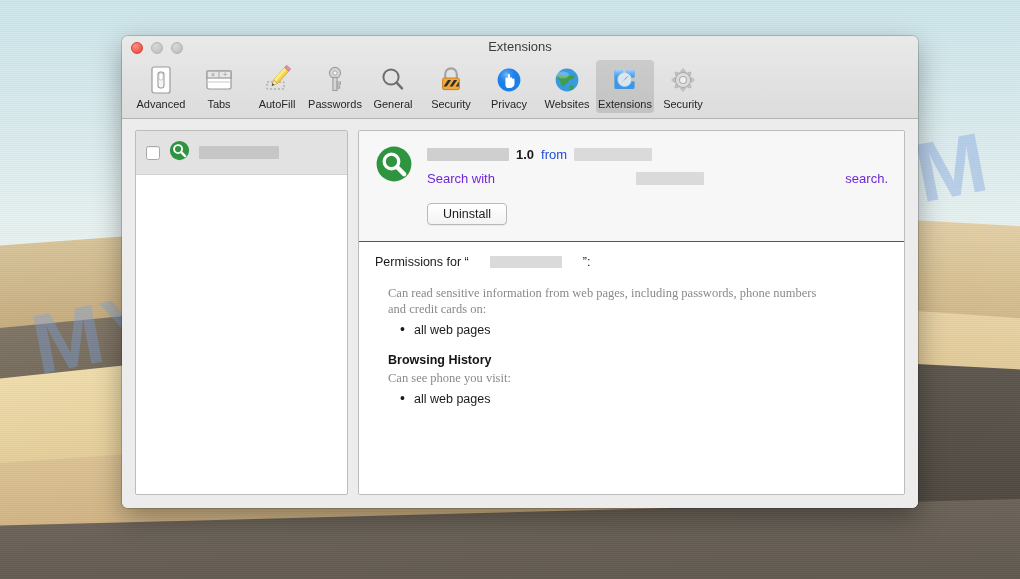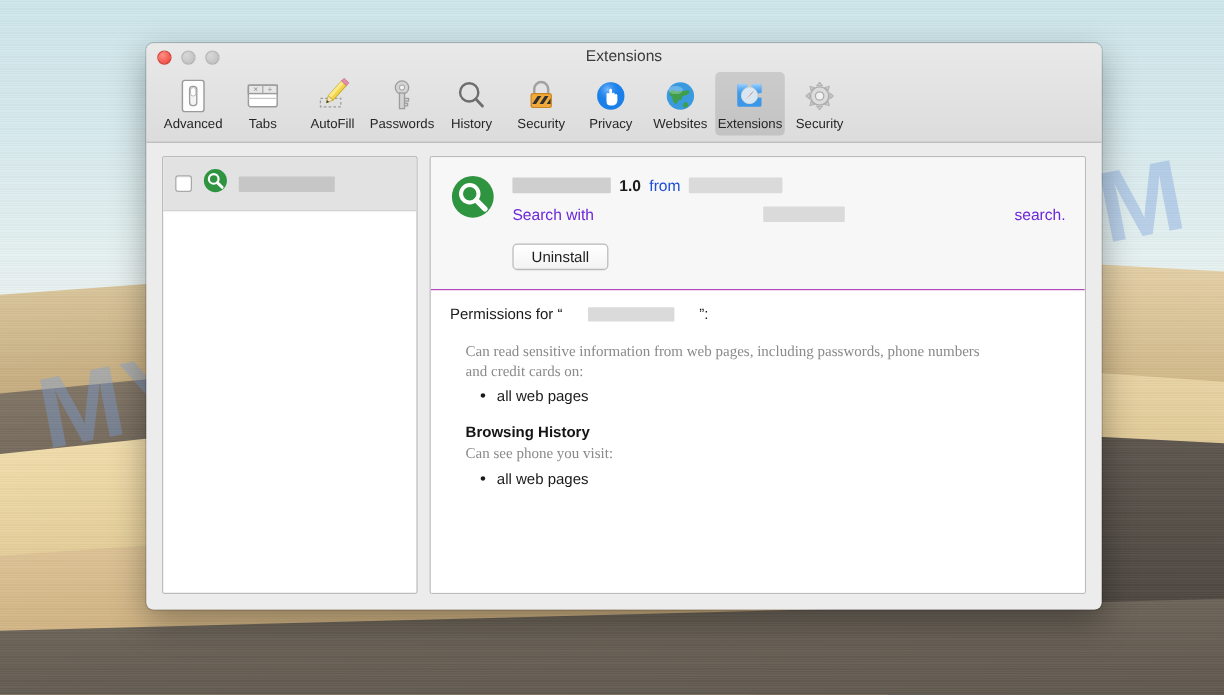--- a/index.html
+++ b/index.html
@@ -421,21 +421,21 @@
         <div class="tb-label">Passwords</div>
       </div>
 
       <div class="tb-item">
         <div class="tb-icon">
           <svg width="30" height="30" viewBox="0 0 30 30">
             <circle cx="13" cy="12" r="7.6" fill="none" stroke="#6e6e6e" stroke-width="2"></circle>
             <line x1="18.6" y1="17.6" x2="24" y2="23.4" stroke="#6e6e6e" stroke-width="2.4" stroke-linecap="round"></line>
           </svg>
         </div>
-        <div class="tb-label">History</div>
+        <div class="tb-label">General</div>
       </div>
 
       <div class="tb-item">
         <div class="tb-icon">
           <svg width="28" height="30" viewBox="0 0 28 30">
             <path d="M8.2 13 V9.2 a5.8 5.8 0 0 1 11.6 0 V13" fill="none" stroke="#a2a2a2" stroke-width="2.1"></path>
             <rect x="5.6" y="13" width="16.8" height="11.6" rx="1.6" fill="#f2a93b" stroke="#c98420" stroke-width="1"></rect>
             <g clip-path="inset(0 round 1.6px)">
               <path d="M5.6 23 L22.4 23 L22.4 19.4 L5.6 19.4 Z" fill="#2c2c2c" opacity="0"></path>
             </g>

